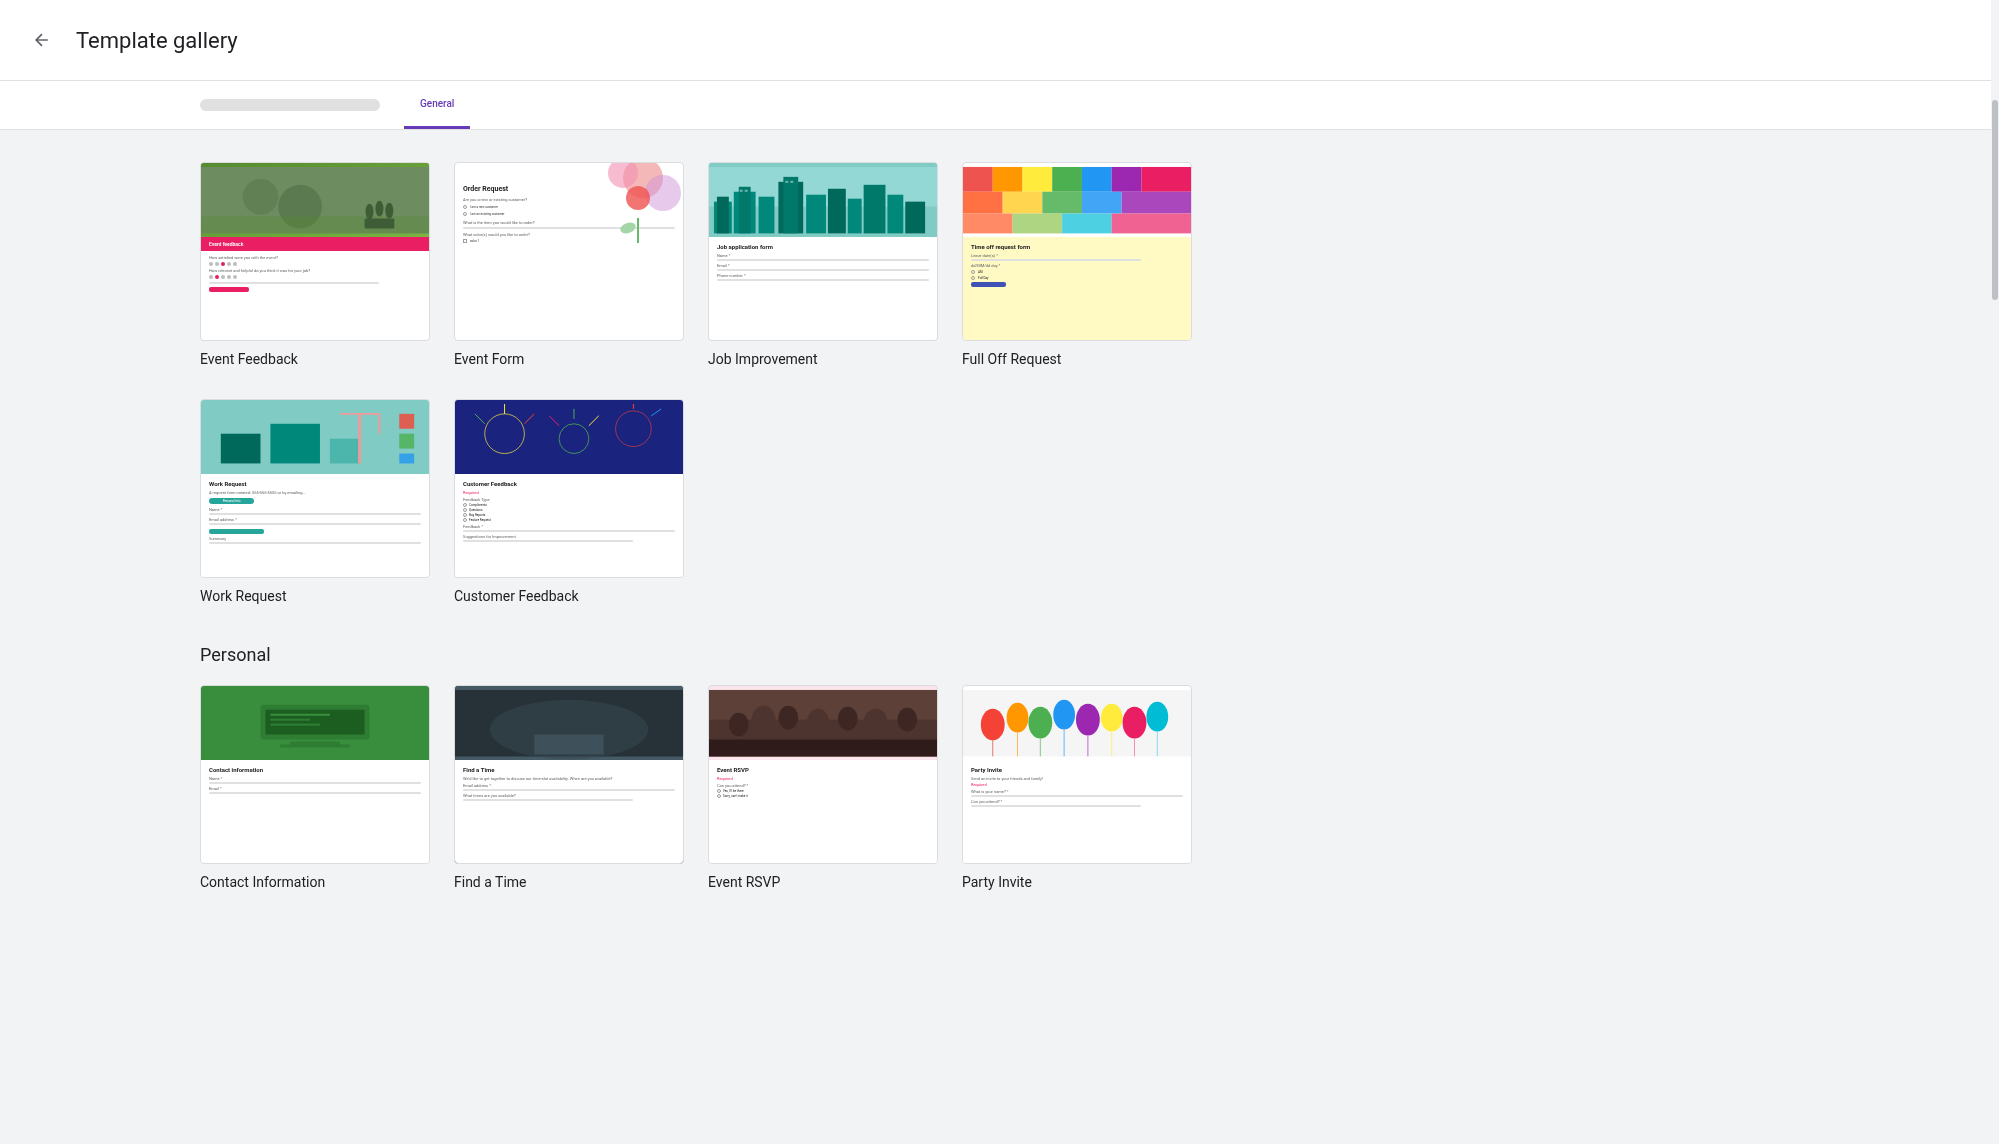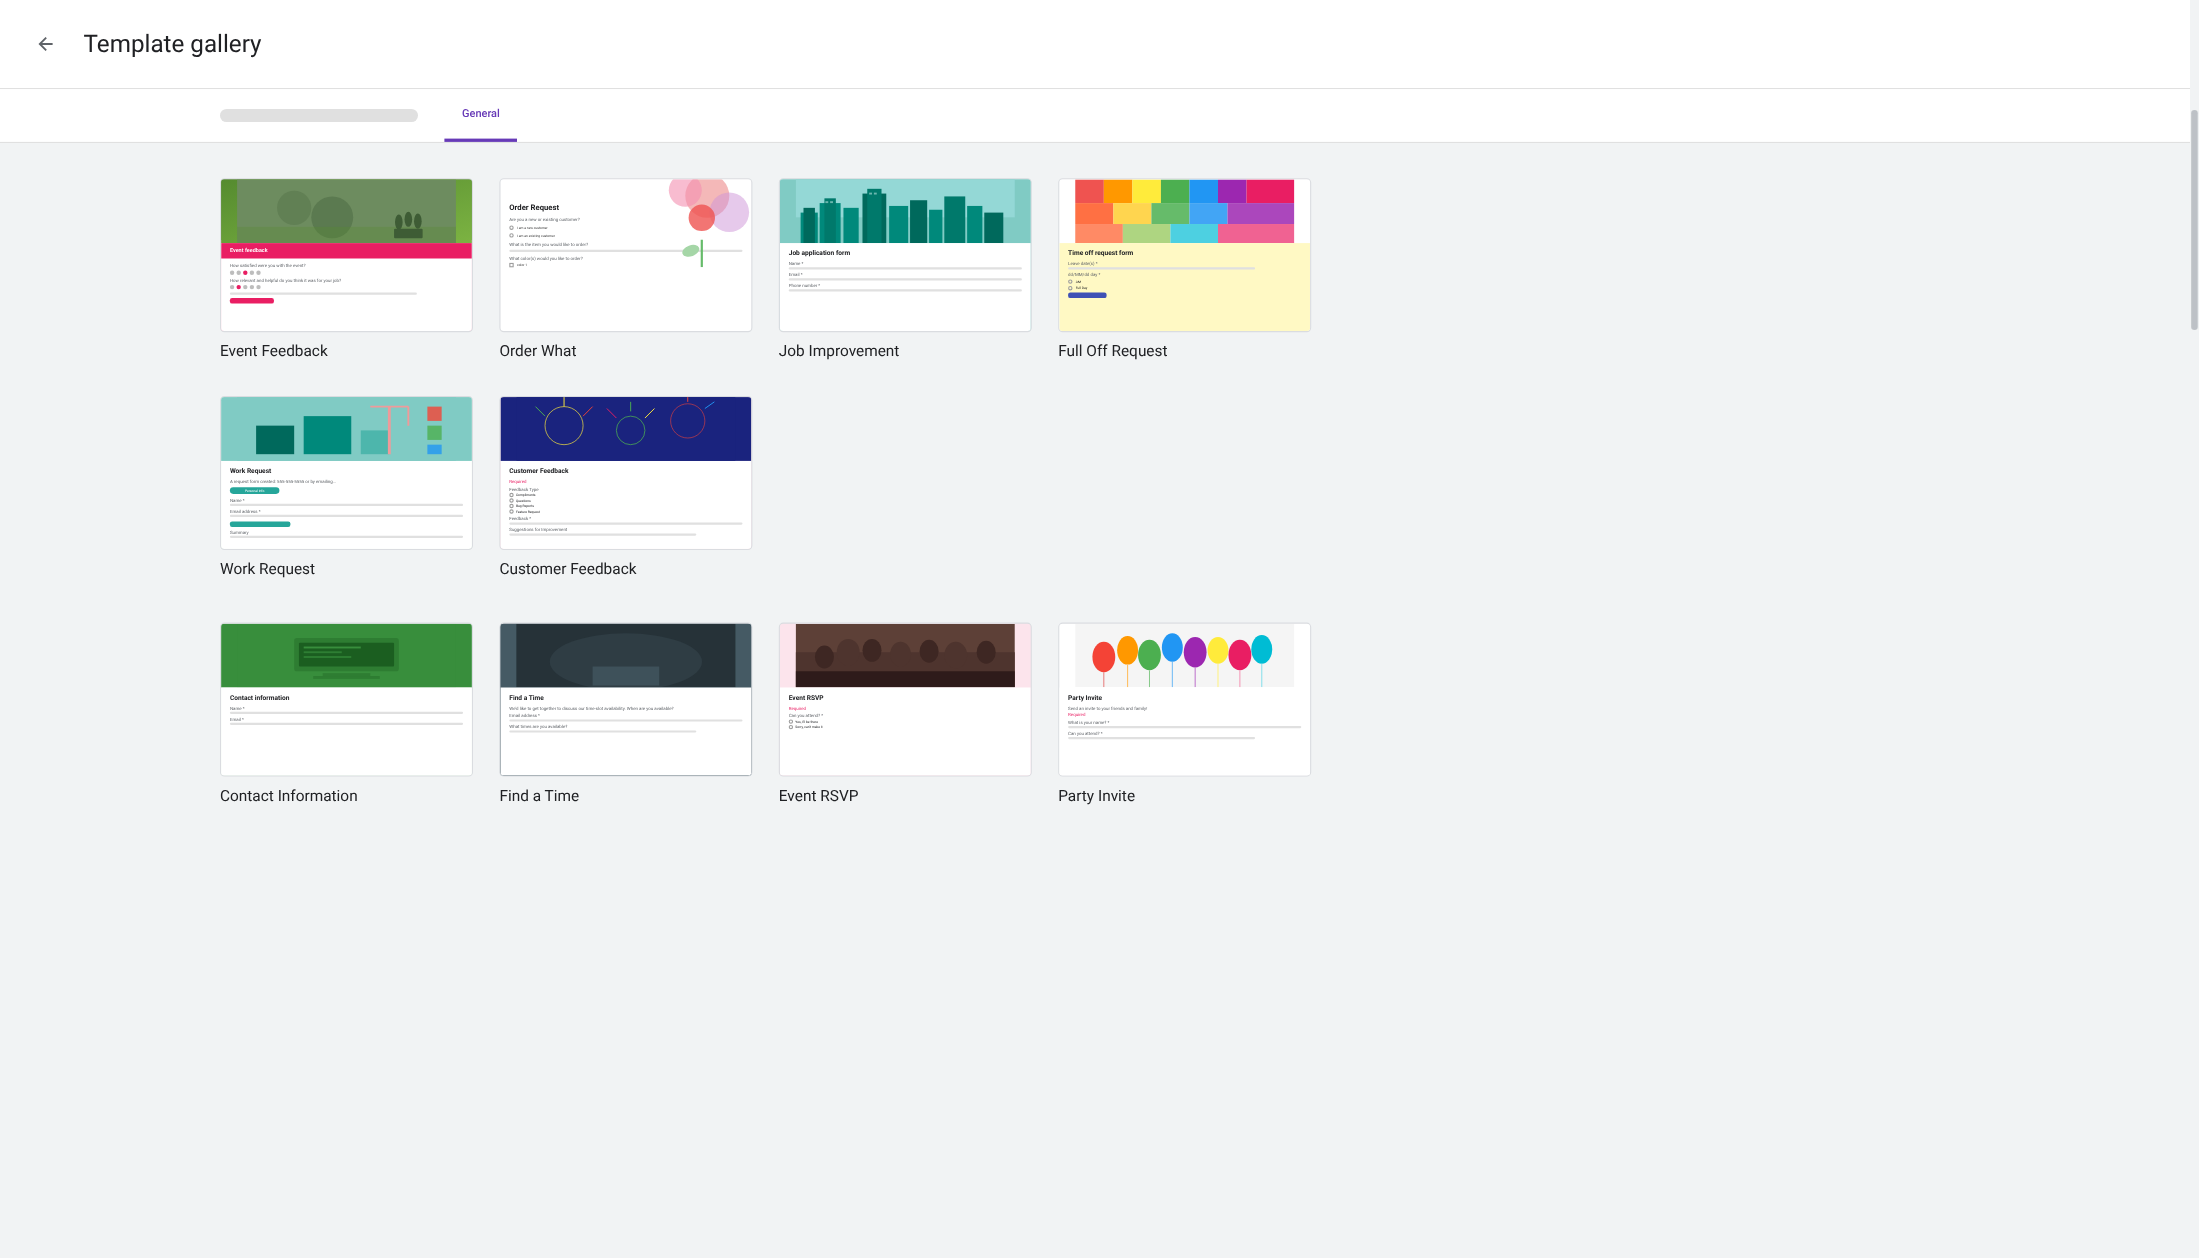--- a/index.html
+++ b/index.html
@@ -73,21 +73,21 @@
       grid-template-columns: repeat(4, 230px);
       gap: 24px;
       margin-bottom: 32px;
     }
     .template-card {
       cursor: pointer;
       width: 230px;
     }
     .template-thumb {
       width: 230px;
-      height: 140px;
+      height: 179px;
       border-radius: 4px;
       overflow: hidden;
       border: 1px solid #dadce0;
       background: #fff;
       transition: box-shadow 0.2s;
     }
     .template-name {
       margin-top: 10px;
       font-size: 14px;
       color: #202124;
@@ -254,21 +254,21 @@
             </div>
             <div style="font-size:4px; color:#5f6368; margin-bottom:2px;">What is the item you would like to order?</div>
             <div class="form-line w100"></div>
             <div style="font-size:4px; color:#5f6368; margin-bottom:2px; margin-top:3px;">What color(s) would you like to order?</div>
             <div style="display:flex; gap:3px; align-items:center;">
               <div style="width:4px;height:4px;border:1px solid #9e9e9e;"></div>
               <span style="font-size:3px;color:#333;">color 1</span>
             </div>
           </div>
         </div>
-        <div class="template-name">Order What</div>
+        <div class="template-name">Event Form</div>
       </div>
 
       <div class="template-card">
         <div class="template-thumb" style="overflow:hidden; background:#b2dfdb;">
           <div class="thumb-inner">
             <div style="flex: 0 0 42%; background: #80cbc4; display:flex; align-items:flex-end; overflow:hidden;">
 
               <svg width="100%" height="100%" viewBox="0 0 230 67" style="display:block;">
                 <rect width="230" height="67" fill="#80cbc4"></rect>
 
@@ -445,20 +445,21 @@
             </div>
           </div>
         </div>
         <div class="template-name">Customer Feedback</div>
       </div>
 
     </div>
   </div>
 
   <div>
+    <div class="section-title">Personal</div>
     <div class="template-grid">
 
       <div class="template-card">
         <div class="template-thumb" style="overflow:hidden; background:#e8f5e9;">
           <div class="thumb-inner">
             <div style="flex: 0 0 42%; background: #388e3c; overflow:hidden;">
               <svg width="100%" height="100%" viewBox="0 0 230 67" style="display:block;">
                 <rect width="230" height="67" fill="#388e3c"></rect>
 
                 <rect x="60" y="15" width="110" height="35" rx="3" fill="#2e7d32"></rect>

